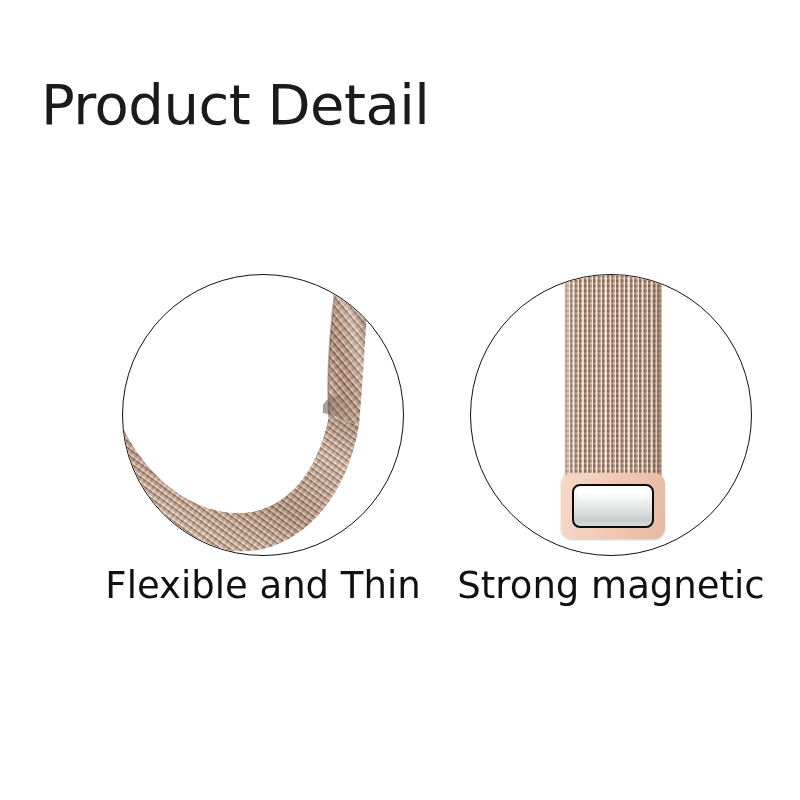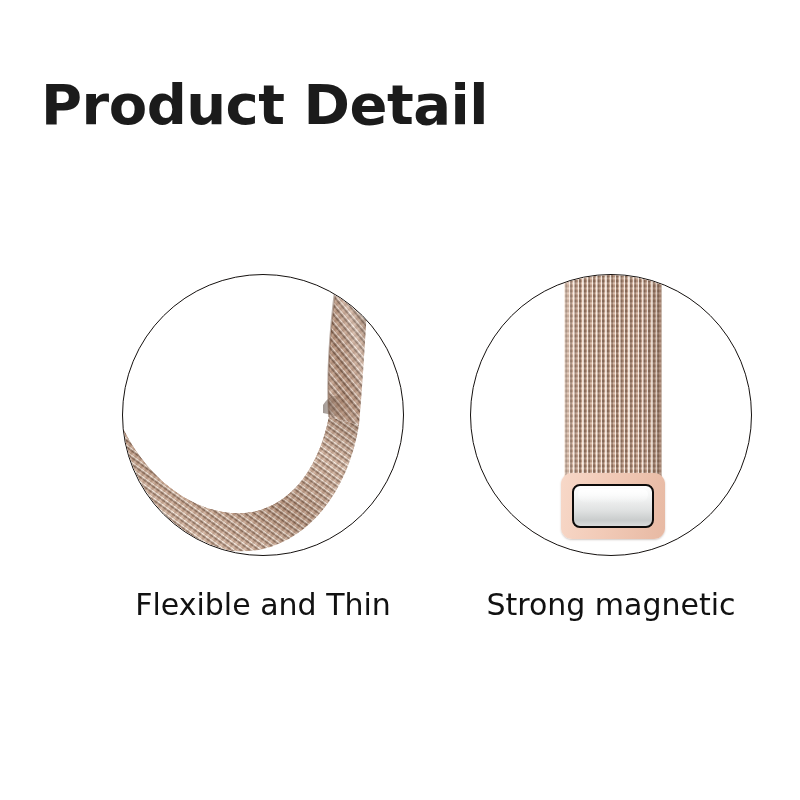--- a/index.html
+++ b/index.html
@@ -23,21 +23,21 @@
     background: #ffffff;
   }
 
   
   .page-title {
     position: absolute;
     left: 41px;
     top: 38px;
     font-family: "DejaVu Sans", sans-serif;
     font-size: 56px;
-    font-weight: bold;
+    font-weight: normal;
     letter-spacing: -0.5px;
     color: #1b1b1b;
     line-height: 1.05;
     white-space: nowrap;
   }
 
   
   .features {
     position: absolute;
     left: 0;
@@ -75,25 +75,24 @@
     border-radius: 50%;
   }
 
   .caption {
     position: absolute;
     top: 296px;
     left: 0;
     width: 340px;
     text-align: center;
     font-family: "DejaVu Sans", sans-serif;
-    font-size: 30px;
+    font-size: 37px;
     font-weight: normal;
     color: #111111;
     white-space: nowrap;
-    margin-top: 23px;
   }
 
   
   
   .mesh-weave {
     background-color: #c2a08c;
     background-image:
       repeating-linear-gradient(90deg,
         rgba(255,244,236,0.85) 0px,
         rgba(255,244,236,0.85) 1px,

